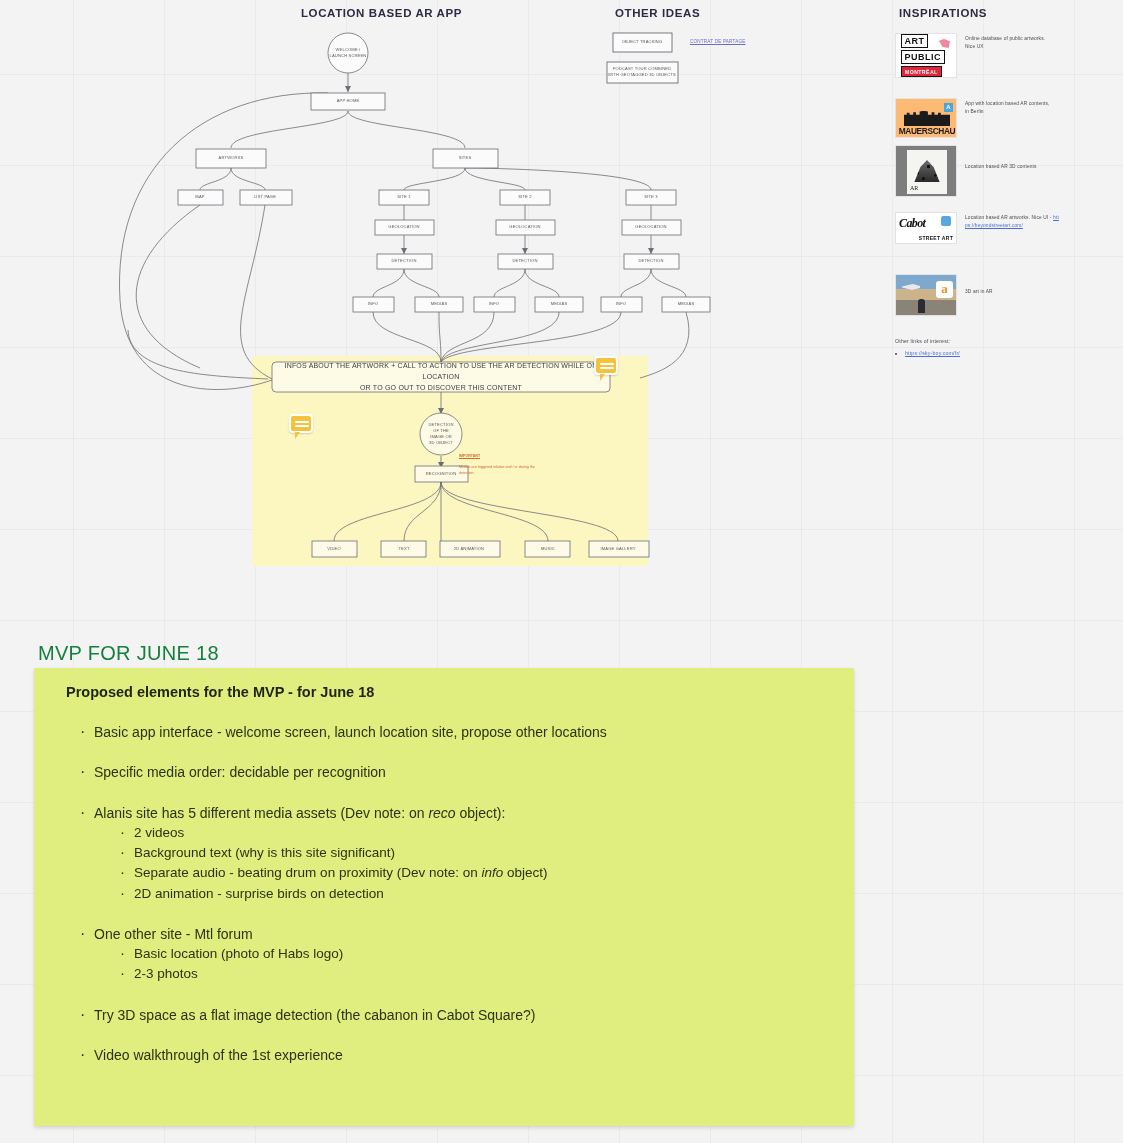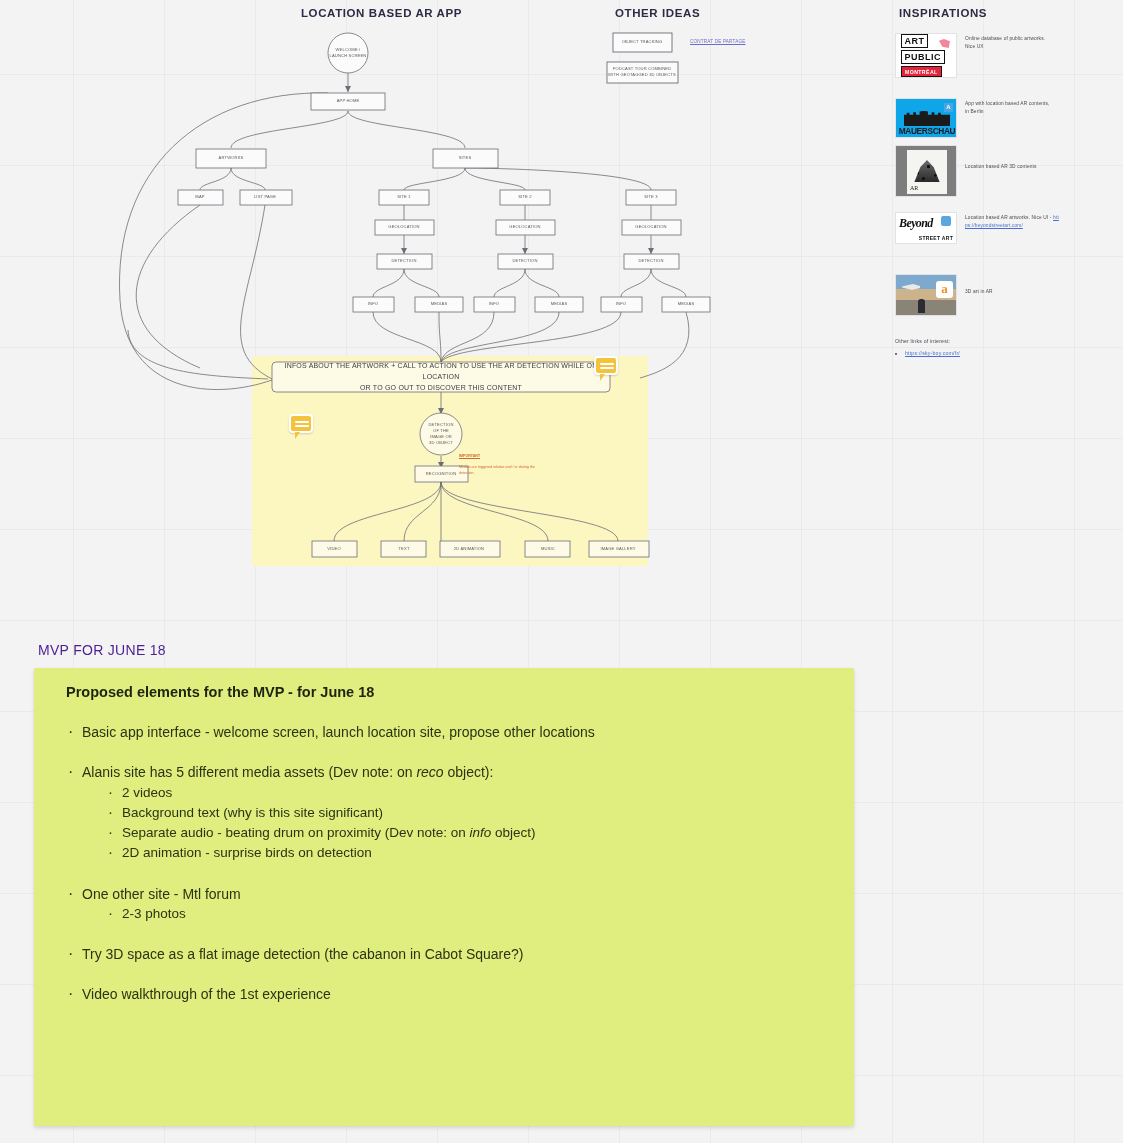--- a/index.html
+++ b/index.html
@@ -115,21 +115,21 @@
     background:#e5243b; color:#fff; font-weight:bold; font-size:5.2px;
     padding:1.5px 3px; letter-spacing:.4px; border:1px solid #111;
   }
   .logo-apm .blob {
     position:absolute; right:6px; top:5px; width:11px; height:9px;
     background:#f2879c;
     clip-path:polygon(0 20%,45% 0,100% 25%,88% 100%,30% 85%);
   }
 
   
-  .logo-mau { height:40px; background:#0ea5e9; position:relative; }
+  .logo-mau { height:40px; background:#fdba74; position:relative; }
   .logo-mau .gate {
     position:absolute; left:8px; bottom:11px; width:46px; height:15px;
     background:#1b1b1b;
     clip-path:polygon(0 100%,0 25%,6% 25%,6% 12%,12% 12%,12% 25%,20% 25%,20% 8%,
       26% 8%,26% 25%,34% 25%,34% 4%,40% 0,46% 0,52% 4%,52% 25%,60% 25%,60% 8%,
       66% 8%,66% 25%,74% 25%,74% 12%,80% 12%,80% 25%,88% 25%,88% 25%,94% 25%,
       94% 25%,100% 25%,100% 100%);
   }
   .logo-mau .txt {
     position:absolute; left:2px; bottom:1px; width:58px; text-align:center;
@@ -192,31 +192,31 @@
     font-family:"Liberation Serif", serif;
   }
   .logo-ar .fig {
     position:absolute; left:22px; bottom:2px; width:7px; height:14px;
     background:#2b2b33; border-radius:3px 3px 0 0;
   }
 
   
   #mvp-title {
     position:absolute; left:38px; top:642px;
-    font-size:14px; color:#4c1d95; letter-spacing:.3px;
+    font-size:20px; color:#15803d; letter-spacing:.3px;
   }
   #mvp-card {
     position:absolute; left:34px; top:668px; width:820px; height:458px;
     background:#dfee7f; box-shadow:0 2px 4px rgba(0,0,0,.13);
     padding:16px 22px;
   }
   #mvp-card h2 {
     margin:0 0 22px 10px; font-size:14.5px; color:#1f2410; font-weight:bold;
   }
-  .mvp-list { margin:0; padding:0; list-style:none; }
+  .mvp-list { margin:12px; padding:0; list-style:none; }
   .mvp-list > li {
     position:relative; padding-left:26px; margin-bottom:0;
     font-size:14px; color:#2c3313; line-height:1.45;
   }
   .mvp-list > li:before {
     content:"\00B7"; position:absolute; left:12px; top:-2px;
     font-size:16px; color:#2c3313;
   }
   .mvp-list > li.spaced { margin-top:20px; }
   .mvp-sub { margin:0; padding:0; list-style:none; }
@@ -428,21 +428,21 @@
     <div class="insp-thumb logo-poster">
       <span class="sheet"></span>
       <span class="ink"></span>
       <span class="cap">AR</span>
     </div>
     <div class="insp-text" style="width:90px; padding-top:18px;">Location based AR 3D contents</div>
   </div>
 
   <div class="insp-row" style="left:5px; top:212px; width:228px;">
     <div class="insp-thumb logo-beyond">
-      <span class="b1">Beyond</span>
+      <span class="b1">Cabot</span>
       <span class="dot"></span>
       <span class="b2">STREET ART</span>
     </div>
     <div class="insp-text" style="width:96px;">
       <span>Location based AR artworks. Nice UI -</span>
       <a href="#">https://beyondstreetart.com/</a>
     </div>
   </div>
 
   <div class="insp-row" style="left:5px; top:274px; width:228px;">
@@ -464,25 +464,27 @@
     </ul>
   </div>
 </div>
 
 <div id="mvp-title">MVP FOR JUNE 18</div>
 
 <div id="mvp-card">
   <h2>Proposed elements for the MVP - for June 18</h2>
   <ul class="mvp-list" id="mvp-list">
       <li><span>Basic app interface - welcome screen, launch location site, propose other locations</span></li>
+      <li class="spaced"><span>Specific media order: decidable per recognition</span></li>
       <li class="spaced"><span>Alanis site has 5 different media assets (Dev note: on <em>reco</em> object):</span><ul class="mvp-sub">
           <li>2 videos</li>
           <li>Background text (why is this site significant)</li>
           <li>Separate audio - beating drum on proximity (Dev note: on <em>info</em> object)</li>
           <li>2D animation - surprise birds on detection</li>
         </ul></li>
       <li class="spaced"><span>One other site - Mtl forum</span><ul class="mvp-sub">
+          <li>Basic location (photo of Habs logo)</li>
           <li>2-3 photos</li>
         </ul></li>
       <li class="spaced"><span>Try 3D space as a flat image detection (the cabanon in Cabot Square?)</span></li>
       <li class="spaced"><span>Video walkthrough of the 1st experience</span></li>
     </ul>
 </div>
 
 </body></html>

